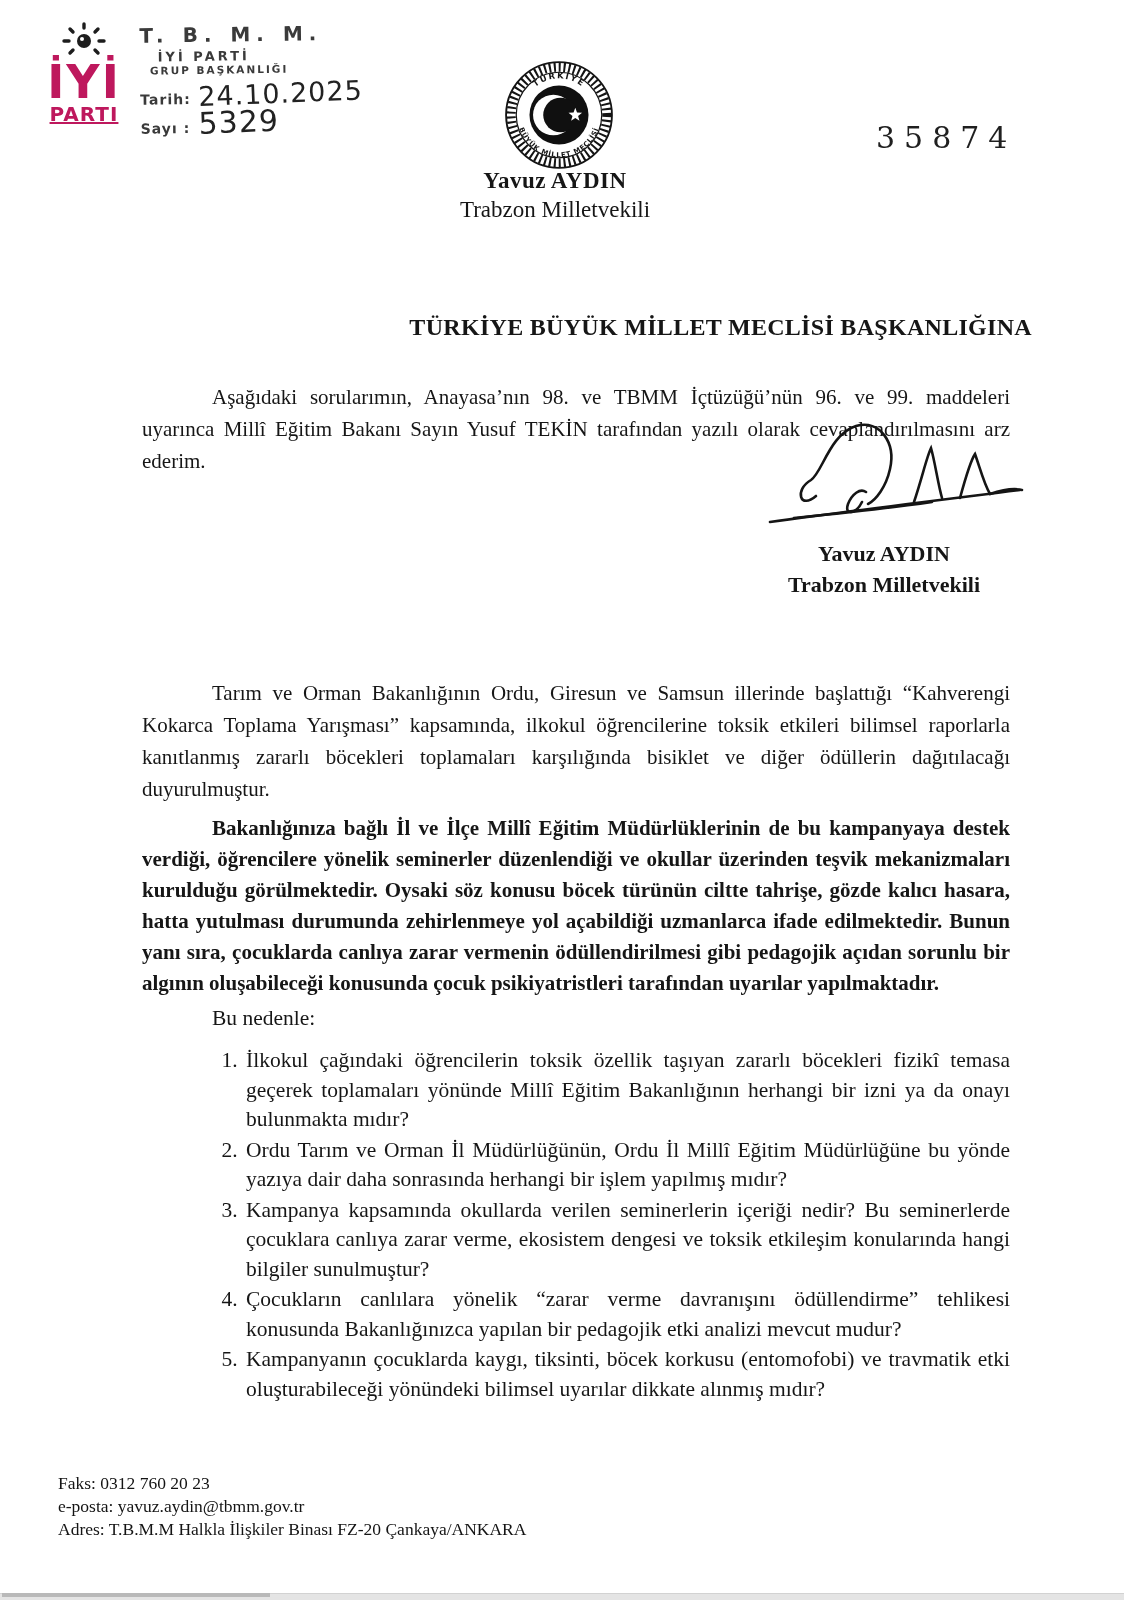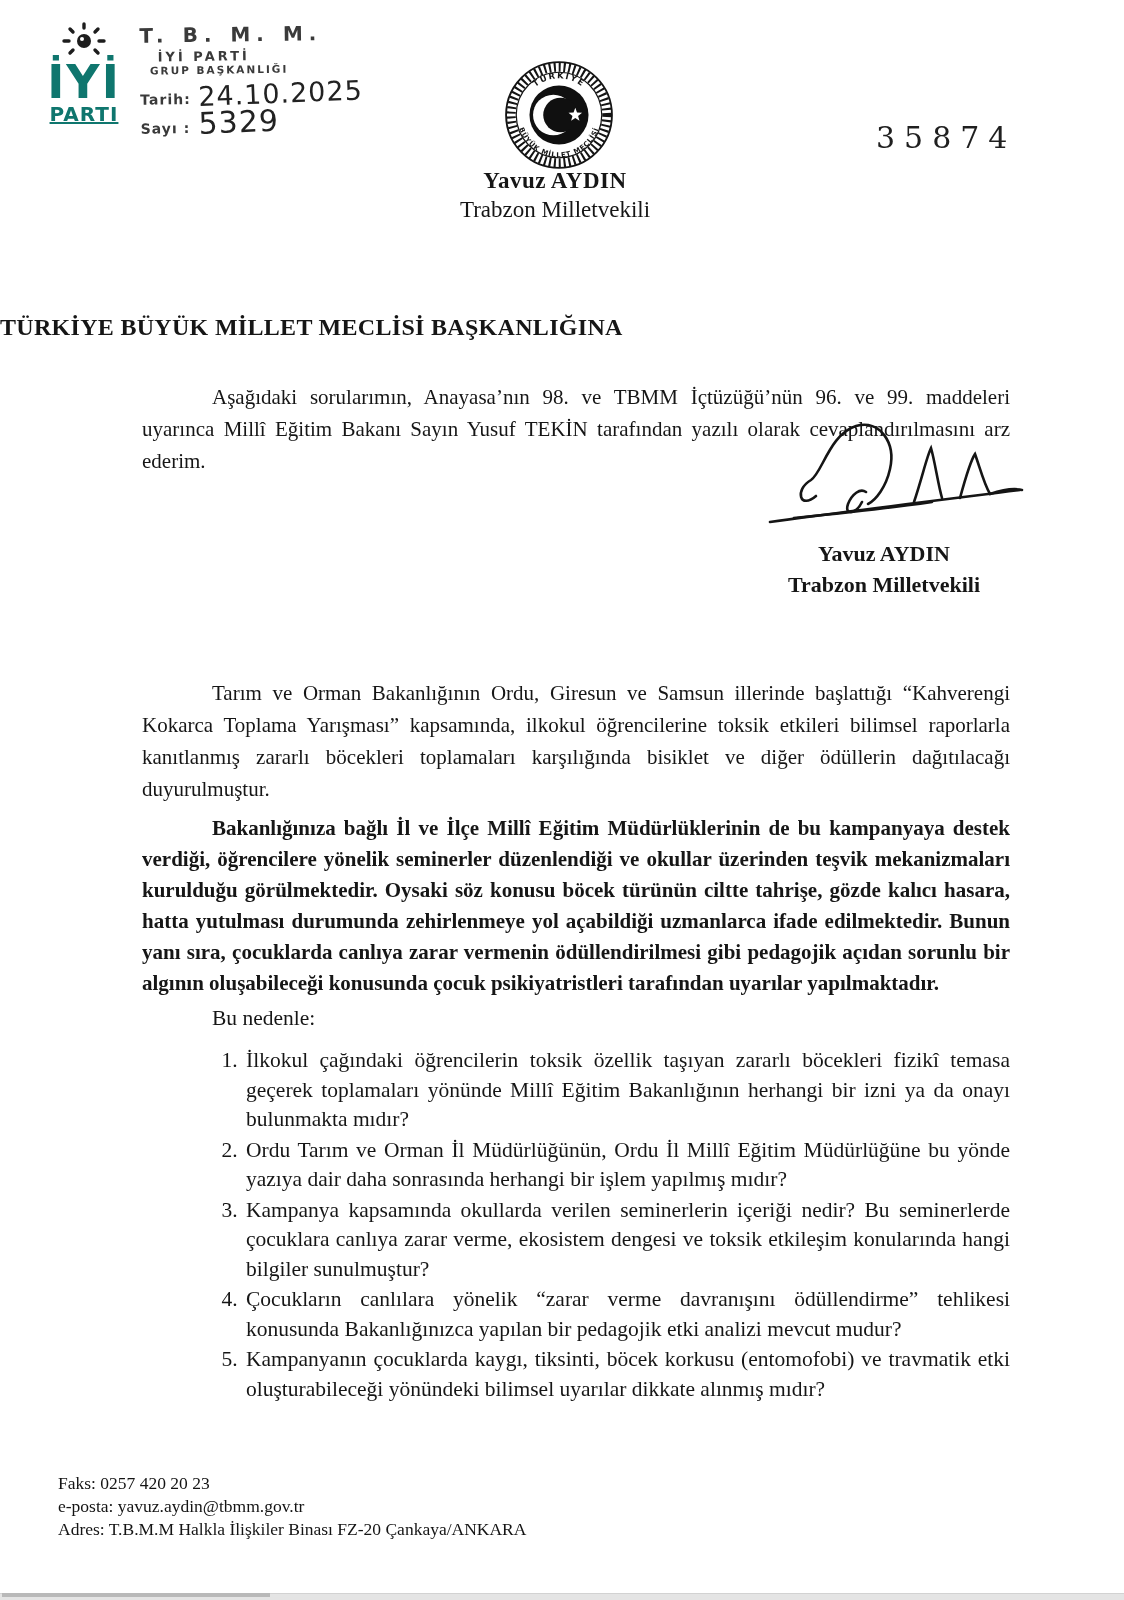--- a/index.html
+++ b/index.html
@@ -4,21 +4,21 @@
 <style>
   html,body { margin:0; padding:0; background:#ffffff; }
   .page {
     position:relative; width:1124px; height:1600px;
     background:#ffffff; color:#161616; overflow:hidden;
     font-family:"Liberation Serif", serif;
   }
 
   
   .stamp-block { position:absolute; left:38px; top:14px; width:340px; height:150px; color:#262626; }
-  .party-logo { position:absolute; left:6px; top:6px; width:80px; text-align:center; color:#0f766e; }
+  .party-logo { position:absolute; left:6px; top:6px; width:80px; text-align:center; color:#be185d; }
   .party-logo .sun { display:block; margin:0 auto 0; }
   .logo-word { font-family:"DejaVu Sans", sans-serif; font-weight:bold; font-size:46px; line-height:44px; letter-spacing:2px; }
   .logo-sub  { font-family:"DejaVu Sans", sans-serif; font-weight:bold; font-size:20px; line-height:20px; letter-spacing:1px;text-decoration:underline; }
   .stamp-text { position:absolute; left:102px; top:8px; width:240px; font-family:"DejaVu Sans", sans-serif; color:#3a3a3a; transform:rotate(-0.8deg); }
   .stamp-line1 { font-size:20px; font-weight:bold; letter-spacing:6px; }
   .stamp-line2 { font-size:13px; font-weight:bold; letter-spacing:3px; margin-top:2px; margin-left:18px; }
   .stamp-line3 { font-size:10.5px; font-weight:bold; letter-spacing:2px; margin-left:10px; }
   .stamp-row { margin-top:6px; display:flex; align-items:baseline; }
   .stamp-label { font-size:14px; font-weight:bold; letter-spacing:1px; }
   .handwritten { font-family:"DejaVu Sans", sans-serif; font-size:27px; line-height:26px; margin-left:8px; display:inline-block; transform:rotate(-1.5deg); letter-spacing:1px; color:#222; }
@@ -27,21 +27,21 @@
   .seal { position:absolute; left:503px; top:59px; width:112px; height:112px; }
 
   
   .reg-number { position:absolute; left:876px; top:120px; font-family:"DejaVu Serif", serif; font-size:30px; letter-spacing:9px; color:#1f1f1f; }
 
   
   .sender-block { position:absolute; left:0; top:166px; width:1110px; text-align:center; font-size:23px; line-height:29px; }
   .sender-name { font-weight:bold; letter-spacing:0.5px; }
 
   
-  .addressee { position:absolute; left:0; top:314px; width:1032px; text-align:left; font-weight:bold; font-size:24px; letter-spacing:0.3px; }
+  .addressee { position:absolute; left:0; top:314px; width:1032px; text-align:right; font-weight:bold; font-size:24px; letter-spacing:0.3px; }
   .body-par { position:absolute; left:142px; width:868px; text-align:justify; font-size:21px; line-height:32px;margin-top:27px; }
   .intro { top:354px; text-indent:70px; }
   .p1 { top:650px; text-indent:70px; }
   .p2 { top:786px; text-indent:70px; line-height:31px;font-weight:bold; }
   .list-intro { position:absolute; left:212px; top:1006px; font-size:21.5px;text-align:right; }
   .qlist-wrap { position:absolute; left:188px; top:1046px; width:822px; }
   .qlist { margin:0; padding-left:55px; font-size:21.5px; line-height:29.5px; }
   .qlist li { text-align:justify; padding-left:3px; margin-bottom:1px;font-family:Liberation Serif, serif; }
 
   
@@ -150,21 +150,21 @@
     <ol class="qlist">
       <li>İlkokul çağındaki öğrencilerin toksik özellik taşıyan zararlı böcekleri fizikî temasa geçerek toplamaları yönünde Millî Eğitim Bakanlığının herhangi bir izni ya da onayı bulunmakta mıdır?</li>
       <li>Ordu Tarım ve Orman İl Müdürlüğünün, Ordu İl Millî Eğitim Müdürlüğüne bu yönde yazıya dair daha sonrasında herhangi bir işlem yapılmış mıdır?</li>
       <li>Kampanya kapsamında okullarda verilen seminerlerin içeriği nedir? Bu seminerlerde çocuklara canlıya zarar verme, ekosistem dengesi ve toksik etkileşim konularında hangi bilgiler sunulmuştur?</li>
       <li>Çocukların canlılara yönelik “zarar verme davranışını ödüllendirme” tehlikesi konusunda Bakanlığınızca yapılan bir pedagojik etki analizi mevcut mudur?</li>
       <li>Kampanyanın çocuklarda kaygı, tiksinti, böcek korkusu (entomofobi) ve travmatik etki oluşturabileceği yönündeki bilimsel uyarılar dikkate alınmış mıdır?</li>
     </ol>
   </div>
 
   <div class="footer">
-    <div>Faks: 0257 420 20 23</div>
+    <div>Faks: 0312 760 20 23</div>
     <div>e-posta: yavuz.aydin@tbmm.gov.tr</div>
     <div>Adres: T.B.M.M Halkla İlişkiler Binası FZ-20 Çankaya/ANKARA</div>
   </div>
 
   <div class="scan-bar">
     <div class="scan-smudge"></div>
   </div>
 
 </div>
 

